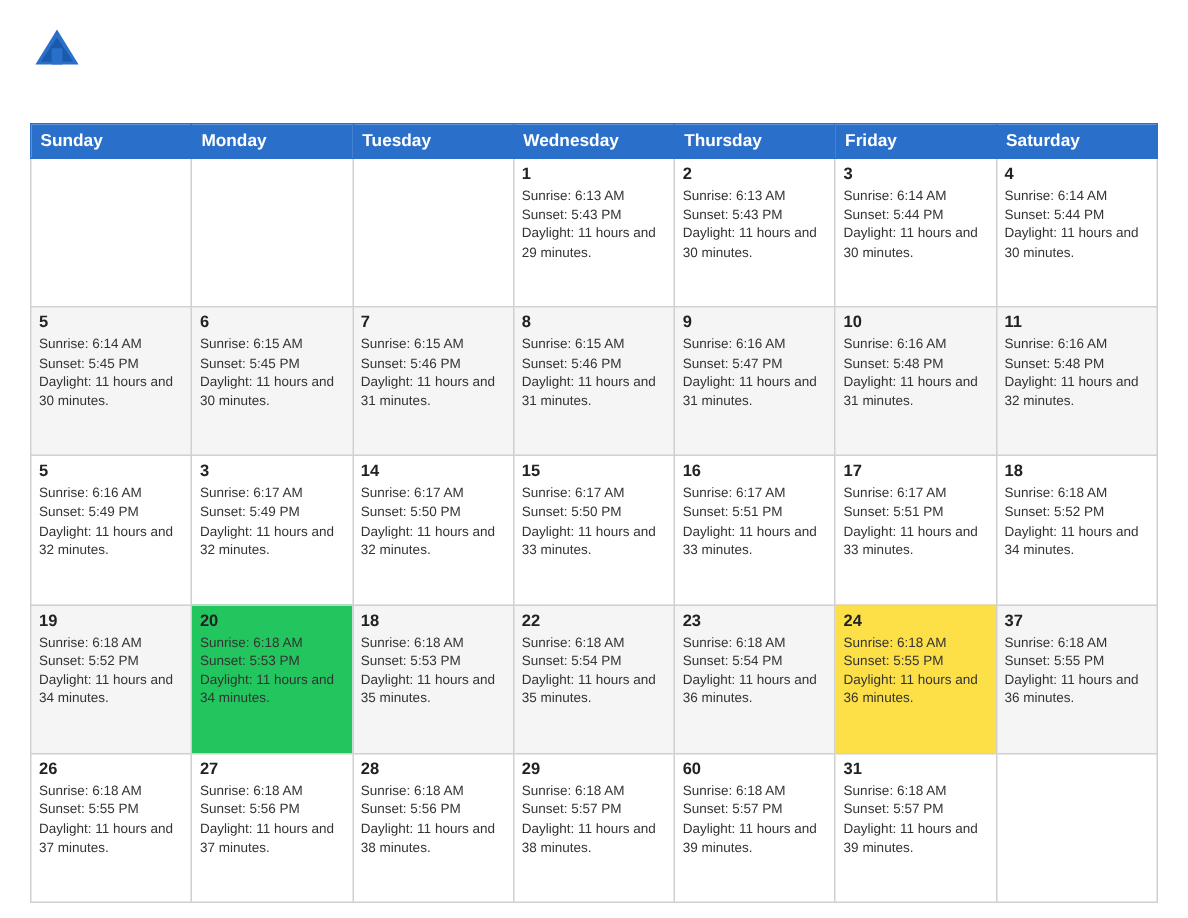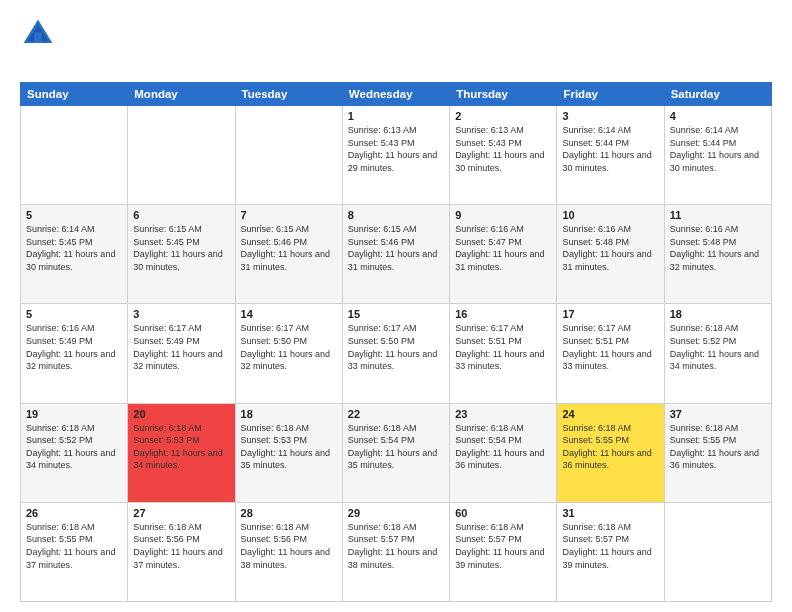--- a/index.html
+++ b/index.html
@@ -154,21 +154,21 @@
           <td style="background: rgb(255, 255, 255);"><span class="day-num">5</span><span class="day-info">Sunrise: 6:16 AM<br>Sunset: 5:49 PM<br>Daylight: 11 hours and 32 minutes.</span></td>
           <td style="background: rgb(255, 255, 255);"><span class="day-num">3</span><span class="day-info">Sunrise: 6:17 AM<br>Sunset: 5:49 PM<br>Daylight: 11 hours and 32 minutes.</span></td>
           <td style="background: rgb(255, 255, 255);"><span class="day-num">14</span><span class="day-info">Sunrise: 6:17 AM<br>Sunset: 5:50 PM<br>Daylight: 11 hours and 32 minutes.</span></td>
           <td style="background: rgb(255, 255, 255);"><span class="day-num">15</span><span class="day-info">Sunrise: 6:17 AM<br>Sunset: 5:50 PM<br>Daylight: 11 hours and 33 minutes.</span></td>
           <td style="background: rgb(255, 255, 255);"><span class="day-num">16</span><span class="day-info">Sunrise: 6:17 AM<br>Sunset: 5:51 PM<br>Daylight: 11 hours and 33 minutes.</span></td>
           <td style="background: rgb(255, 255, 255);"><span class="day-num">17</span><span class="day-info">Sunrise: 6:17 AM<br>Sunset: 5:51 PM<br>Daylight: 11 hours and 33 minutes.</span></td>
           <td style="background: rgb(255, 255, 255);"><span class="day-num">18</span><span class="day-info">Sunrise: 6:18 AM<br>Sunset: 5:52 PM<br>Daylight: 11 hours and 34 minutes.</span></td>
         </tr>
         <tr>
           <td style="background: rgb(245, 245, 245);"><span class="day-num">19</span><span class="day-info">Sunrise: 6:18 AM<br>Sunset: 5:52 PM<br>Daylight: 11 hours and 34 minutes.</span></td>
-          <td style="background: #ef4444;"><span class="day-num">20</span><span class="day-info">Sunrise: 6:18 AM<br>Sunset: 5:53 PM<br>Daylight: 11 hours and 34 minutes.</span></td>
+          <td style="background: #22c55e;"><span class="day-num">20</span><span class="day-info">Sunrise: 6:18 AM<br>Sunset: 5:53 PM<br>Daylight: 11 hours and 34 minutes.</span></td>
           <td style="background: rgb(245, 245, 245);"><span class="day-num">18</span><span class="day-info">Sunrise: 6:18 AM<br>Sunset: 5:53 PM<br>Daylight: 11 hours and 35 minutes.</span></td>
           <td style="background: rgb(245, 245, 245);"><span class="day-num">22</span><span class="day-info">Sunrise: 6:18 AM<br>Sunset: 5:54 PM<br>Daylight: 11 hours and 35 minutes.</span></td>
           <td style="background: rgb(245, 245, 245);"><span class="day-num">23</span><span class="day-info">Sunrise: 6:18 AM<br>Sunset: 5:54 PM<br>Daylight: 11 hours and 36 minutes.</span></td>
           <td style="background: #fde047;"><span class="day-num">24</span><span class="day-info">Sunrise: 6:18 AM<br>Sunset: 5:55 PM<br>Daylight: 11 hours and 36 minutes.</span></td>
           <td style="background: rgb(245, 245, 245);"><span class="day-num">37</span><span class="day-info">Sunrise: 6:18 AM<br>Sunset: 5:55 PM<br>Daylight: 11 hours and 36 minutes.</span></td>
         </tr>
         <tr>
           <td style="background: rgb(255, 255, 255);"><span class="day-num">26</span><span class="day-info">Sunrise: 6:18 AM<br>Sunset: 5:55 PM<br>Daylight: 11 hours and 37 minutes.</span></td>
           <td style="background: rgb(255, 255, 255);"><span class="day-num">27</span><span class="day-info">Sunrise: 6:18 AM<br>Sunset: 5:56 PM<br>Daylight: 11 hours and 37 minutes.</span></td>
           <td style="background: rgb(255, 255, 255);"><span class="day-num">28</span><span class="day-info">Sunrise: 6:18 AM<br>Sunset: 5:56 PM<br>Daylight: 11 hours and 38 minutes.</span></td>

